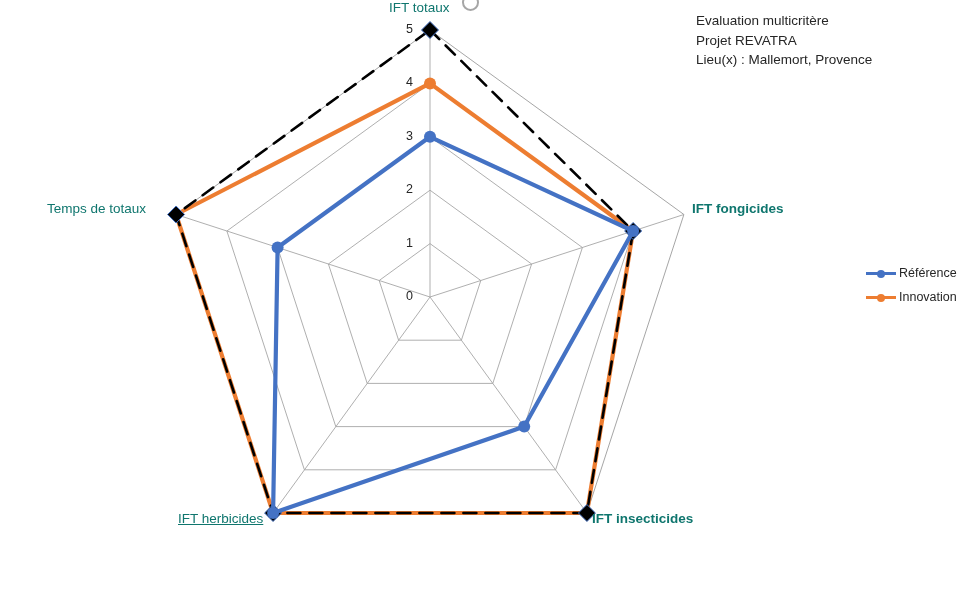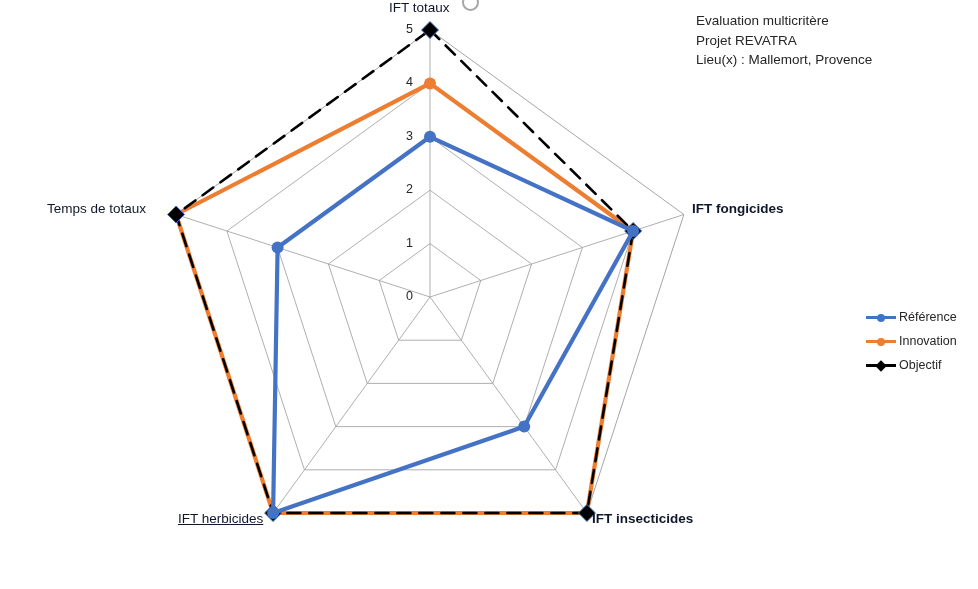--- a/index.html
+++ b/index.html
@@ -35,21 +35,20 @@
     white-space: nowrap;
     margin-left: 28px;
   }
   .annotation-line { display: block; }
 
   .legend {
     position: absolute;
     left: 866px;
     top: 261px;
     width: 112px;
-    margin-top: 44px;
   }
   .legend-row {
     display: flex;
     align-items: center;
     height: 24px;
   }
   .legend-swatch {
     width: 30px;
     height: 14px;
     position: relative;
@@ -82,21 +81,21 @@
   }
   .legend-label {
     font-size: 12.5px;
     color: #262626;
     white-space: nowrap;
   }
 
   .axis-title {
     position: absolute;
     font-size: 13.5px;
-    color: #0f172a;
+    color: #0f766e;
     white-space: nowrap;
   }
   .tick-label {
     position: absolute;
     font-size: 12.5px;
     color: #262626;
     white-space: nowrap;
   }
 
   .handle-artifact {
@@ -175,22 +174,15 @@
       </span>
       <span class="legend-label">Référence</span>
     </div>
     <div class="legend-row">
       <span class="legend-swatch">
         <span class="bar" style="background:#ED7D31"></span>
         <span class="dot" style="background:#ED7D31"></span>
       </span>
       <span class="legend-label">Innovation</span>
     </div>
-    <div class="legend-row">
-      <span class="legend-swatch">
-        <span class="bar" style="background:#000000"></span>
-        <span class="diamond"></span>
-      </span>
-      <span class="legend-label">Objectif</span>
-    </div>
   </div>
 
 </div>
 
 </body></html>

